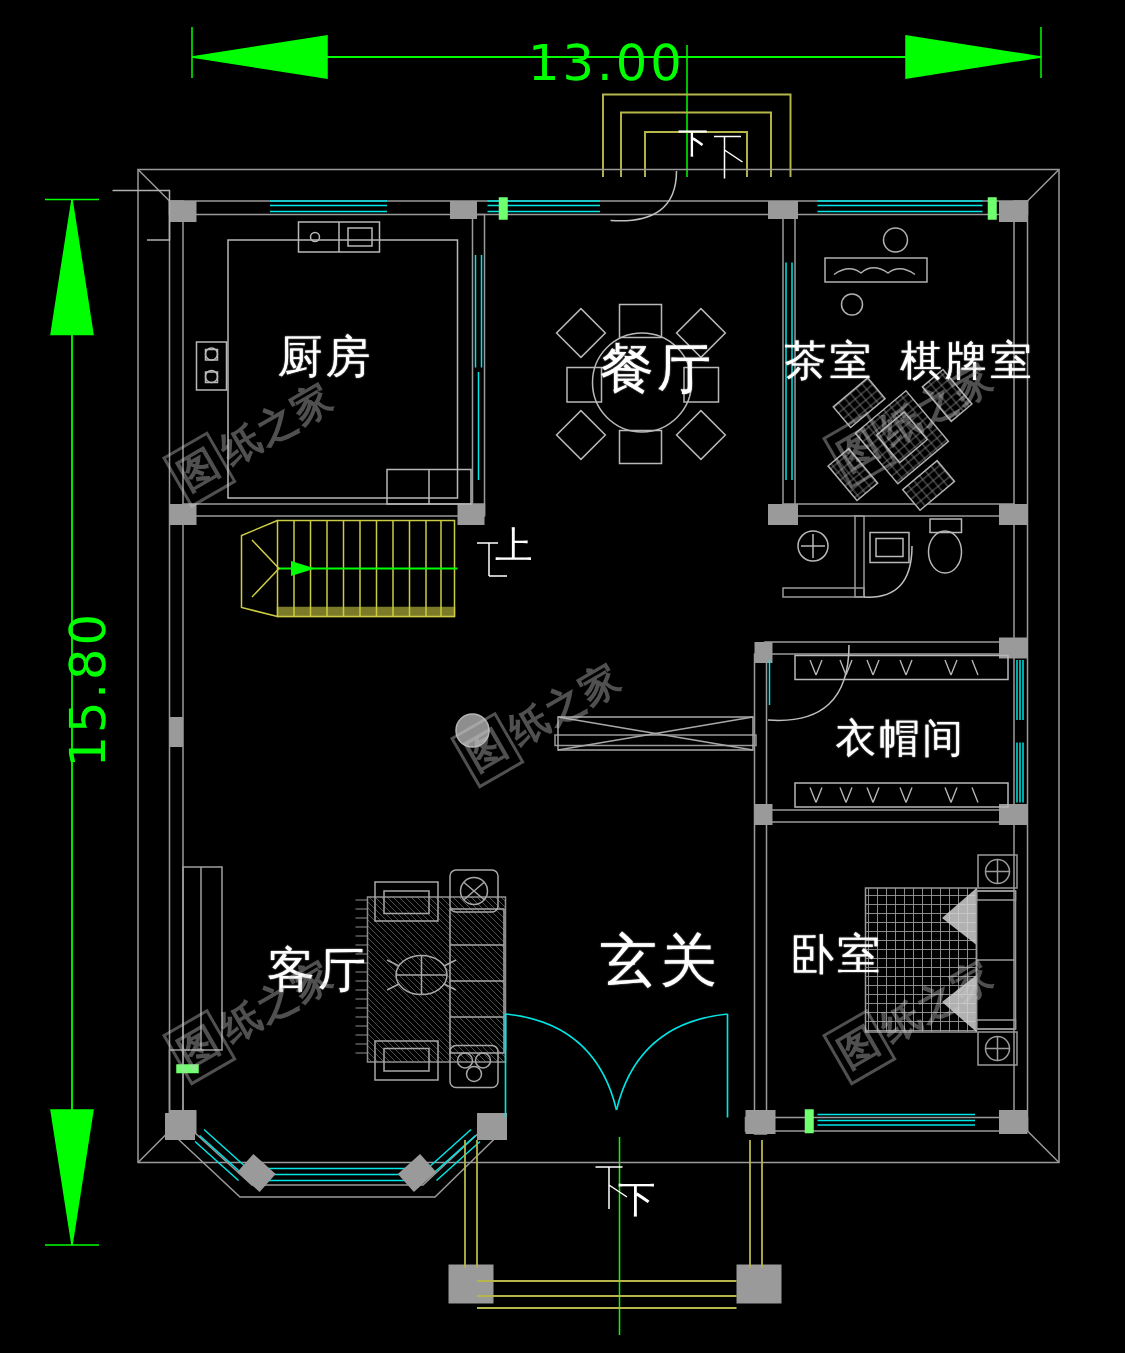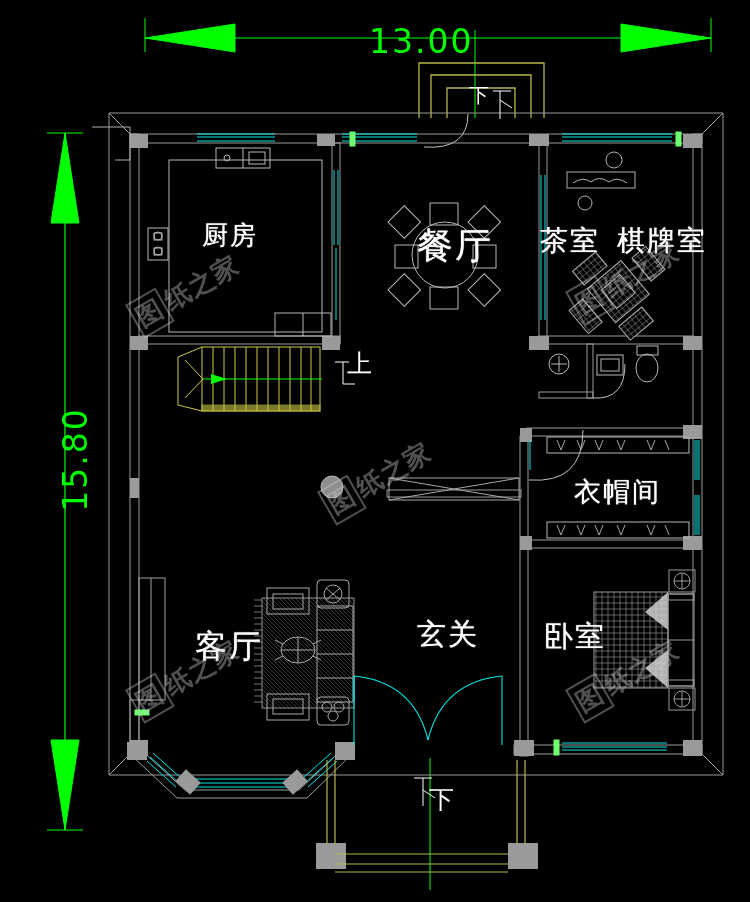--- a/index.html
+++ b/index.html
@@ -1,21 +1,21 @@
 <!DOCTYPE html>
 <html><head>
 <meta charset="utf-8">
 <title>CAD Floor Plan</title>
 <style>
   html,body{margin:0;padding:0;background:#000;}
   body{
     width:750px;height:902px;overflow:hidden;position:relative;
     font-family:"DejaVu Sans","Liberation Sans",sans-serif;
   }
-  #stage{position:absolute;left:17px;top:0;width:594px;height:902px;background:#000;}
+  #stage{position:absolute;left:0;top:0;width:594px;height:902px;background:#000;}
   #stage svg{position:absolute;left:0;top:0;}
 
   .room-label{
     position:absolute;color:#ffffff;white-space:nowrap;
     font-family:"DejaVu Sans","Liberation Sans",sans-serif;
     font-weight:400;letter-spacing:2px;
     text-shadow:0 0 1px #fff;
   }
   .dim-label{
     position:absolute;color:#00ff00;white-space:nowrap;
@@ -397,33 +397,33 @@
 
   <g fill="none" stroke="#b0b0b0" stroke-width="1">
     <path d="M75 127 H113 V160 H98"></path>
   </g>
 </svg>
 
 <div class="dim-label" style="left:352px;top:22px;font-size:33px;">13.00</div>
 
 <div class="dim-label" style="left:6px;top:440px;font-size:33px;transform:rotate(-90deg);transform-origin:50% 50%;">15.80</div>
 
-<div class="room-label" style="left:185px;top:218px;font-size:26px;">厨房</div>
+<div class="room-label" style="left:185px;top:218px;font-size:30px;">厨房</div>
 
 <div class="room-label" style="left:400px;top:222px;font-size:36px;">餐厅</div>
 
 <div class="room-label" style="left:523px;top:222px;font-size:28px;text-align:right;">茶室</div>
 
 <div class="room-label" style="left:600px;top:222px;font-size:28px;">棋牌室</div>
 
 <div class="room-label" style="left:557px;top:474px;font-size:27px;">衣帽间</div>
 
 <div class="room-label" style="left:178px;top:625px;font-size:32px;">客厅</div>
 
-<div class="room-label" style="left:400px;top:615px;font-size:29px;">玄关</div>
+<div class="room-label" style="left:400px;top:615px;font-size:38px;">玄关</div>
 
 <div class="room-label" style="left:527px;top:617px;font-size:29px;">卧室</div>
 
 <div class="dir-label" style="left:330px;top:347px;font-size:25px;">上</div>
 
 <div class="dir-label" style="left:452px;top:82px;font-size:20px;">下</div>
 
 <div class="dir-label" style="left:412px;top:783px;font-size:25px;">下</div>
 
 <div class="wm" style="left:108px;top:305px;">

